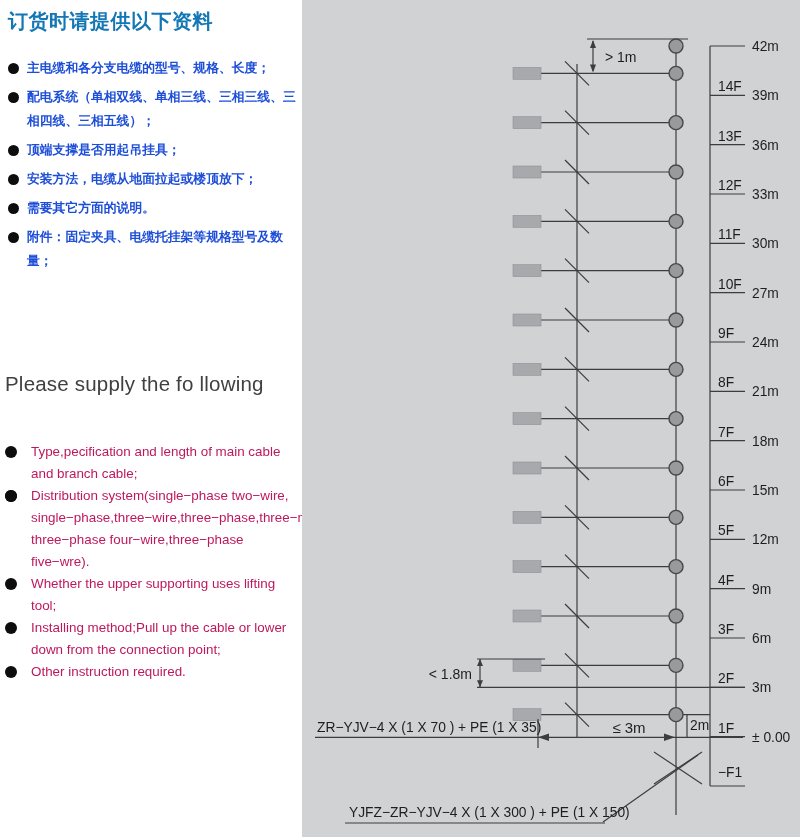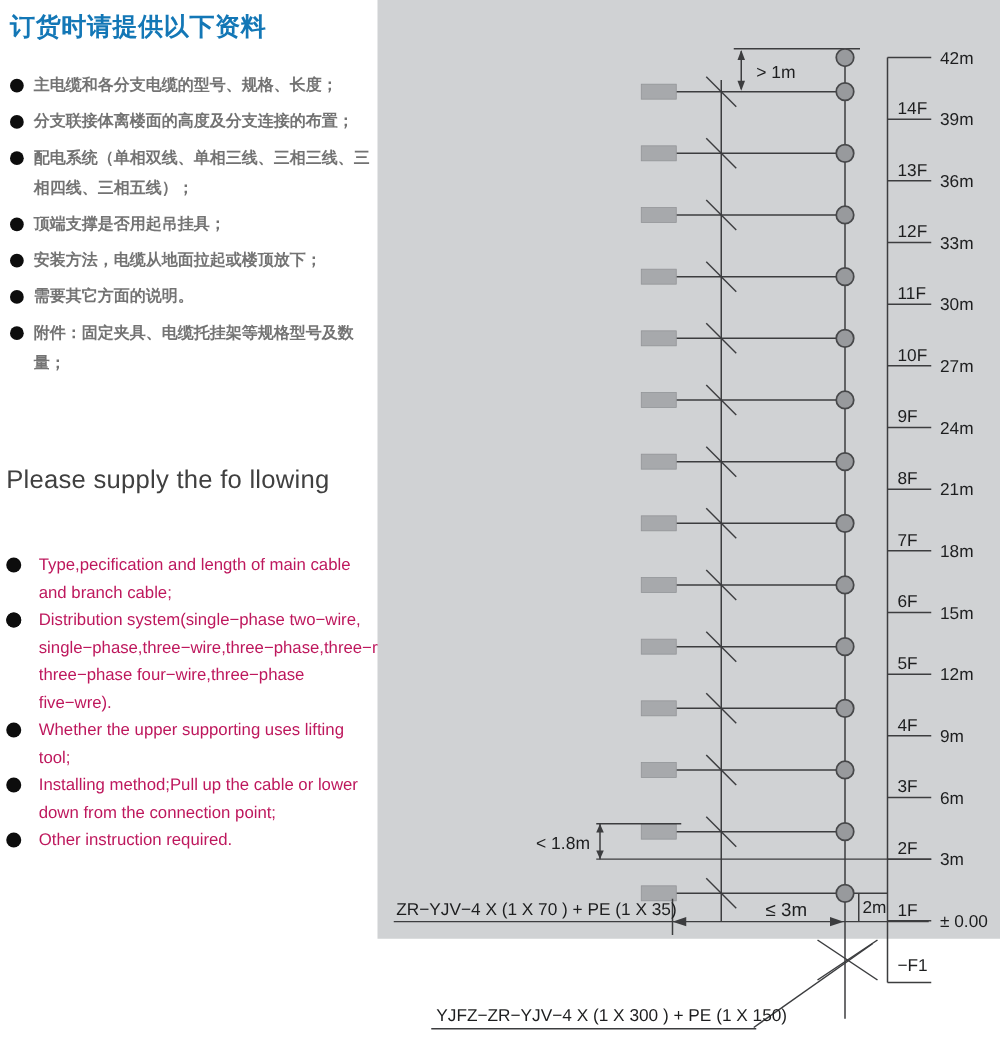--- a/index.html
+++ b/index.html
@@ -1,25 +1,25 @@
 <!DOCTYPE html>
 <html><head>
 <meta charset="utf-8">
 <style>
   html,body{margin:0;padding:0;background:#ffffff;}
   .page{position:relative;width:800px;height:837px;background:#ffffff;overflow:hidden;
         font-family:"Liberation Sans","DejaVu Sans",sans-serif;}
-  .right-panel{position:absolute;left:302px;top:0;width:498px;height:751px;background:#d0d2d4;}
+  .right-panel{position:absolute;left:302px;top:0;width:498px;height:837px;background:#d0d2d4;}
   .left-panel{position:absolute;left:0;top:0;width:302px;height:837px;background:#ffffff;}
 
   .zh-title{position:absolute;left:8px;top:8px;margin:0;font-size:20px;font-weight:bold;
             color:#1377b6;letter-spacing:0.5px;white-space:nowrap;}
   .zh-list{position:absolute;left:8px;top:56px;width:292px;margin:0;padding:0;list-style:none;}
   .zh-list li{display:flex;gap:8px;margin:0 0 5px 0;font-size:12.8px;line-height:24px;
-              font-weight:600;color:#737373;}
+              font-weight:600;color:#1d4ed8;}
   .zh-list .dot{flex:0 0 auto;width:11px;height:11px;border-radius:50%;background:#0d0d0d;margin-top:7px;}
 
   .en-title{position:absolute;left:5px;top:372px;margin:0;font-size:20.5px;font-weight:400;
             line-height:23px;color:#404040;letter-spacing:0.2px;}
   .en-list{position:absolute;left:5px;top:441px;width:298px;margin:0;padding:0;list-style:none;}
   .en-list li{position:relative;padding-left:26px;margin:0;font-size:13.4px;line-height:22px;color:#be185d;}
   .en-list .dot{position:absolute;left:0;top:5px;width:12px;height:12px;border-radius:50%;background:#0d0d0d;}
 
   svg .ln{stroke:#3c3d3f;stroke-width:1.2;fill:none;}
   svg text{fill:#1d1e1f;font-family:"Liberation Sans","DejaVu Sans",sans-serif;}
@@ -32,24 +32,20 @@
 <body>
 
 <div class="page">
 
   <div class="left-panel">
     <h1 class="zh-title">订货时请提供以下资料</h1>
     <ul class="zh-list" id="zh-list">
         <li>
           <span class="dot"></span>
           <span>主电缆和各分支电缆的型号、规格、长度；</span>
-        </li>
-        <li>
-          <span class="dot"></span>
-          <span>分支联接体离楼面的高度及分支连接的布置；</span>
         </li>
         <li>
           <span class="dot"></span>
           <span>配电系统（单相双线、单相三线、三相三线、三相四线、三相五线）；</span>
         </li>
         <li>
           <span class="dot"></span>
           <span>顶端支撑是否用起吊挂具；</span>
         </li>
         <li>

